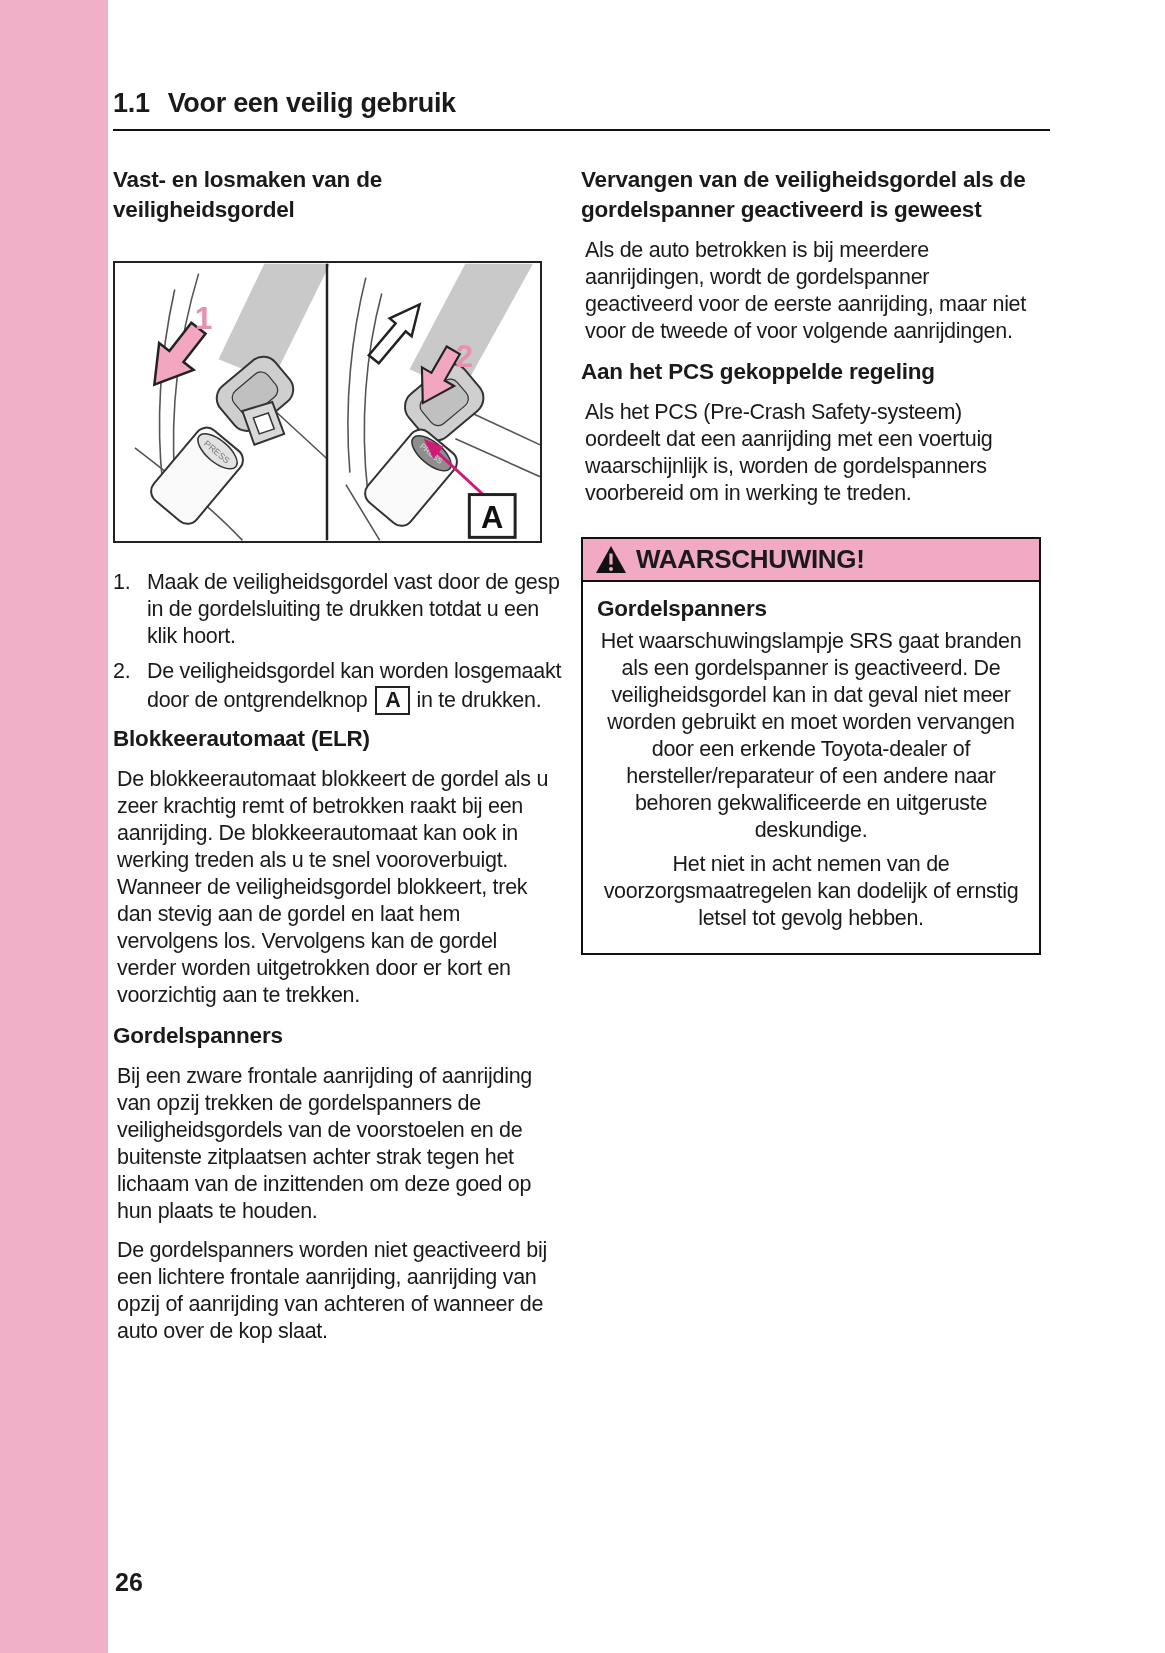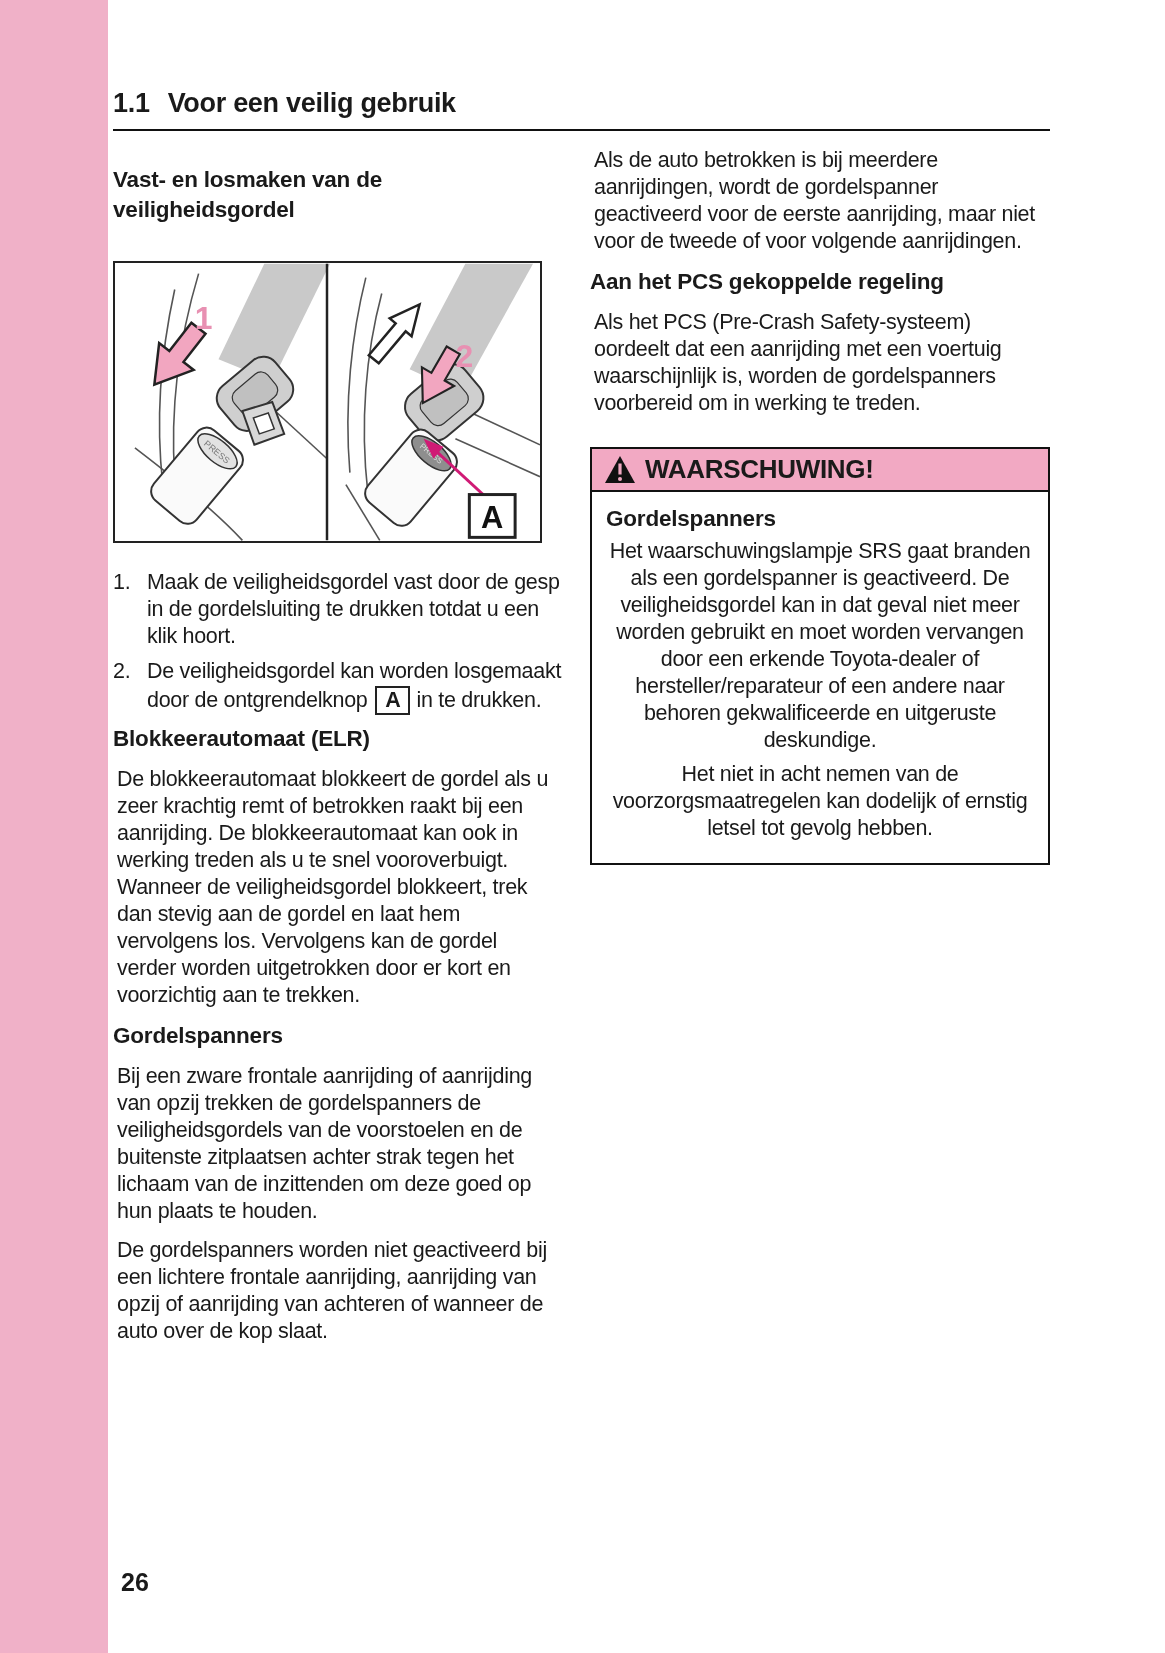--- a/index.html
+++ b/index.html
@@ -17,21 +17,21 @@
     font-family:"Liberation Sans",sans-serif;color:#1a1a1a;
     -webkit-font-smoothing:antialiased;
   }
   .pink-strip{position:absolute;left:0;top:0;width:108px;height:1653px;background:var(--sidebar-pink);}
   .content{position:absolute;left:113px;top:4px;width:937px;}
   .page-header{
     margin-top:84px;padding-bottom:10px;border-bottom:2.5px solid #111;
     font-size:27px;font-weight:bold;letter-spacing:-0.3px;
   }
   .page-header .sec-num{margin-right:18px;}
-  .columns{display:flex;gap:27px;margin-top:16px;}
+  .columns{display:flex;gap:18px;margin-top:16px;}
   .col-left{width:450px;flex:0 0 450px;}
   .col-right{width:460px;flex:0 0 460px;}
   h2,h3{font-size:22.5px;line-height:30px;font-weight:bold;margin:18px 0 12px;letter-spacing:-0.2px;}
   h3{margin-top:8px;}
   p{font-size:21.5px;line-height:27px;margin:0 4px 12px;letter-spacing:-0.3px;}
   .figure-box{
     width:429px;height:282px;border:2px solid #222;margin:36px 0 26px;background:#fff;
   }
   .steps{margin:0 0 4px;}
   .step{display:flex;font-size:21.5px;line-height:27px;letter-spacing:-0.3px;margin-bottom:8px;}
@@ -43,21 +43,21 @@
   }
   .warning{margin-top:30px;width:460px;}
   .warning-header{
     display:flex;align-items:center;gap:9px;
     background:var(--warning-header-pink);border:2.5px solid #111;
     padding:5px 12px;font-size:26px;font-weight:bold;letter-spacing:-0.3px;
   }
   .warning-body{border:2.5px solid #111;border-top:none;padding:12px 14px 14px;}
   .warning-body h4{font-size:22.5px;font-weight:bold;margin:2px 0 6px;letter-spacing:-0.2px;}
   .warning-body p{margin:0 0 7px;text-align:center;}
-  .page-number{position:absolute;left:121px;top:1568px;font-size:25px;font-weight:bold;}
+  .page-number{position:absolute;left:115px;top:1568px;font-size:25px;font-weight:bold;}
 </style>
 </head>
 <body>
 
 <div class="pink-strip"></div>
 
 <div class="content">
 
   <div class="page-header">
     <span class="sec-num">1.1</span><span>Voor een veilig gebruik</span>
@@ -139,20 +139,21 @@
 
       <h3>Blokkeerautomaat (ELR)</h3>
       <p>De blokkeerautomaat blokkeert de gordel als u zeer krachtig remt of betrokken raakt bij een aanrijding. De blokkeerautomaat kan ook in werking treden als u te snel vooroverbuigt. Wanneer de veiligheidsgordel blokkeert, trek dan stevig aan de gordel en laat hem vervolgens los. Vervolgens kan de gordel verder worden uitgetrokken door er kort en voorzichtig aan te trekken.</p>
 
       <h3>Gordelspanners</h3>
       <p>Bij een zware frontale aanrijding of aanrijding van opzij trekken de gordelspanners de veiligheidsgordels van de voorstoelen en de buitenste zitplaatsen achter strak tegen het lichaam van de inzittenden om deze goed op hun plaats te houden.</p>
       <p>De gordelspanners worden niet geactiveerd bij een lichtere frontale aanrijding, aanrijding van opzij of aanrijding van achteren of wanneer de auto over de kop slaat.</p>
     </div>
 
     <div class="col-right">
+      <h2>Vervangen van de veiligheidsgordel als de gordelspanner geactiveerd is geweest</h2>
       <p>Als de auto betrokken is bij meerdere aanrijdingen, wordt de gordelspanner geactiveerd voor de eerste aanrijding, maar niet voor de tweede of voor volgende aanrijdingen.</p>
 
       <h3>Aan het PCS gekoppelde regeling</h3>
       <p>Als het PCS (Pre-Crash Safety-systeem) oordeelt dat een aanrijding met een voertuig waarschijnlijk is, worden de gordelspanners voorbereid om in werking te treden.</p>
 
       <div class="warning">
         <div class="warning-header">
           <svg width="32" height="30" viewBox="0 0 32 30">
             <polygon points="16,1 31,28 1,28" fill="#111"></polygon>
             <rect x="14.4" y="8.5" width="3.2" height="11" style="fill:var(--warning-header-pink)"></rect>

